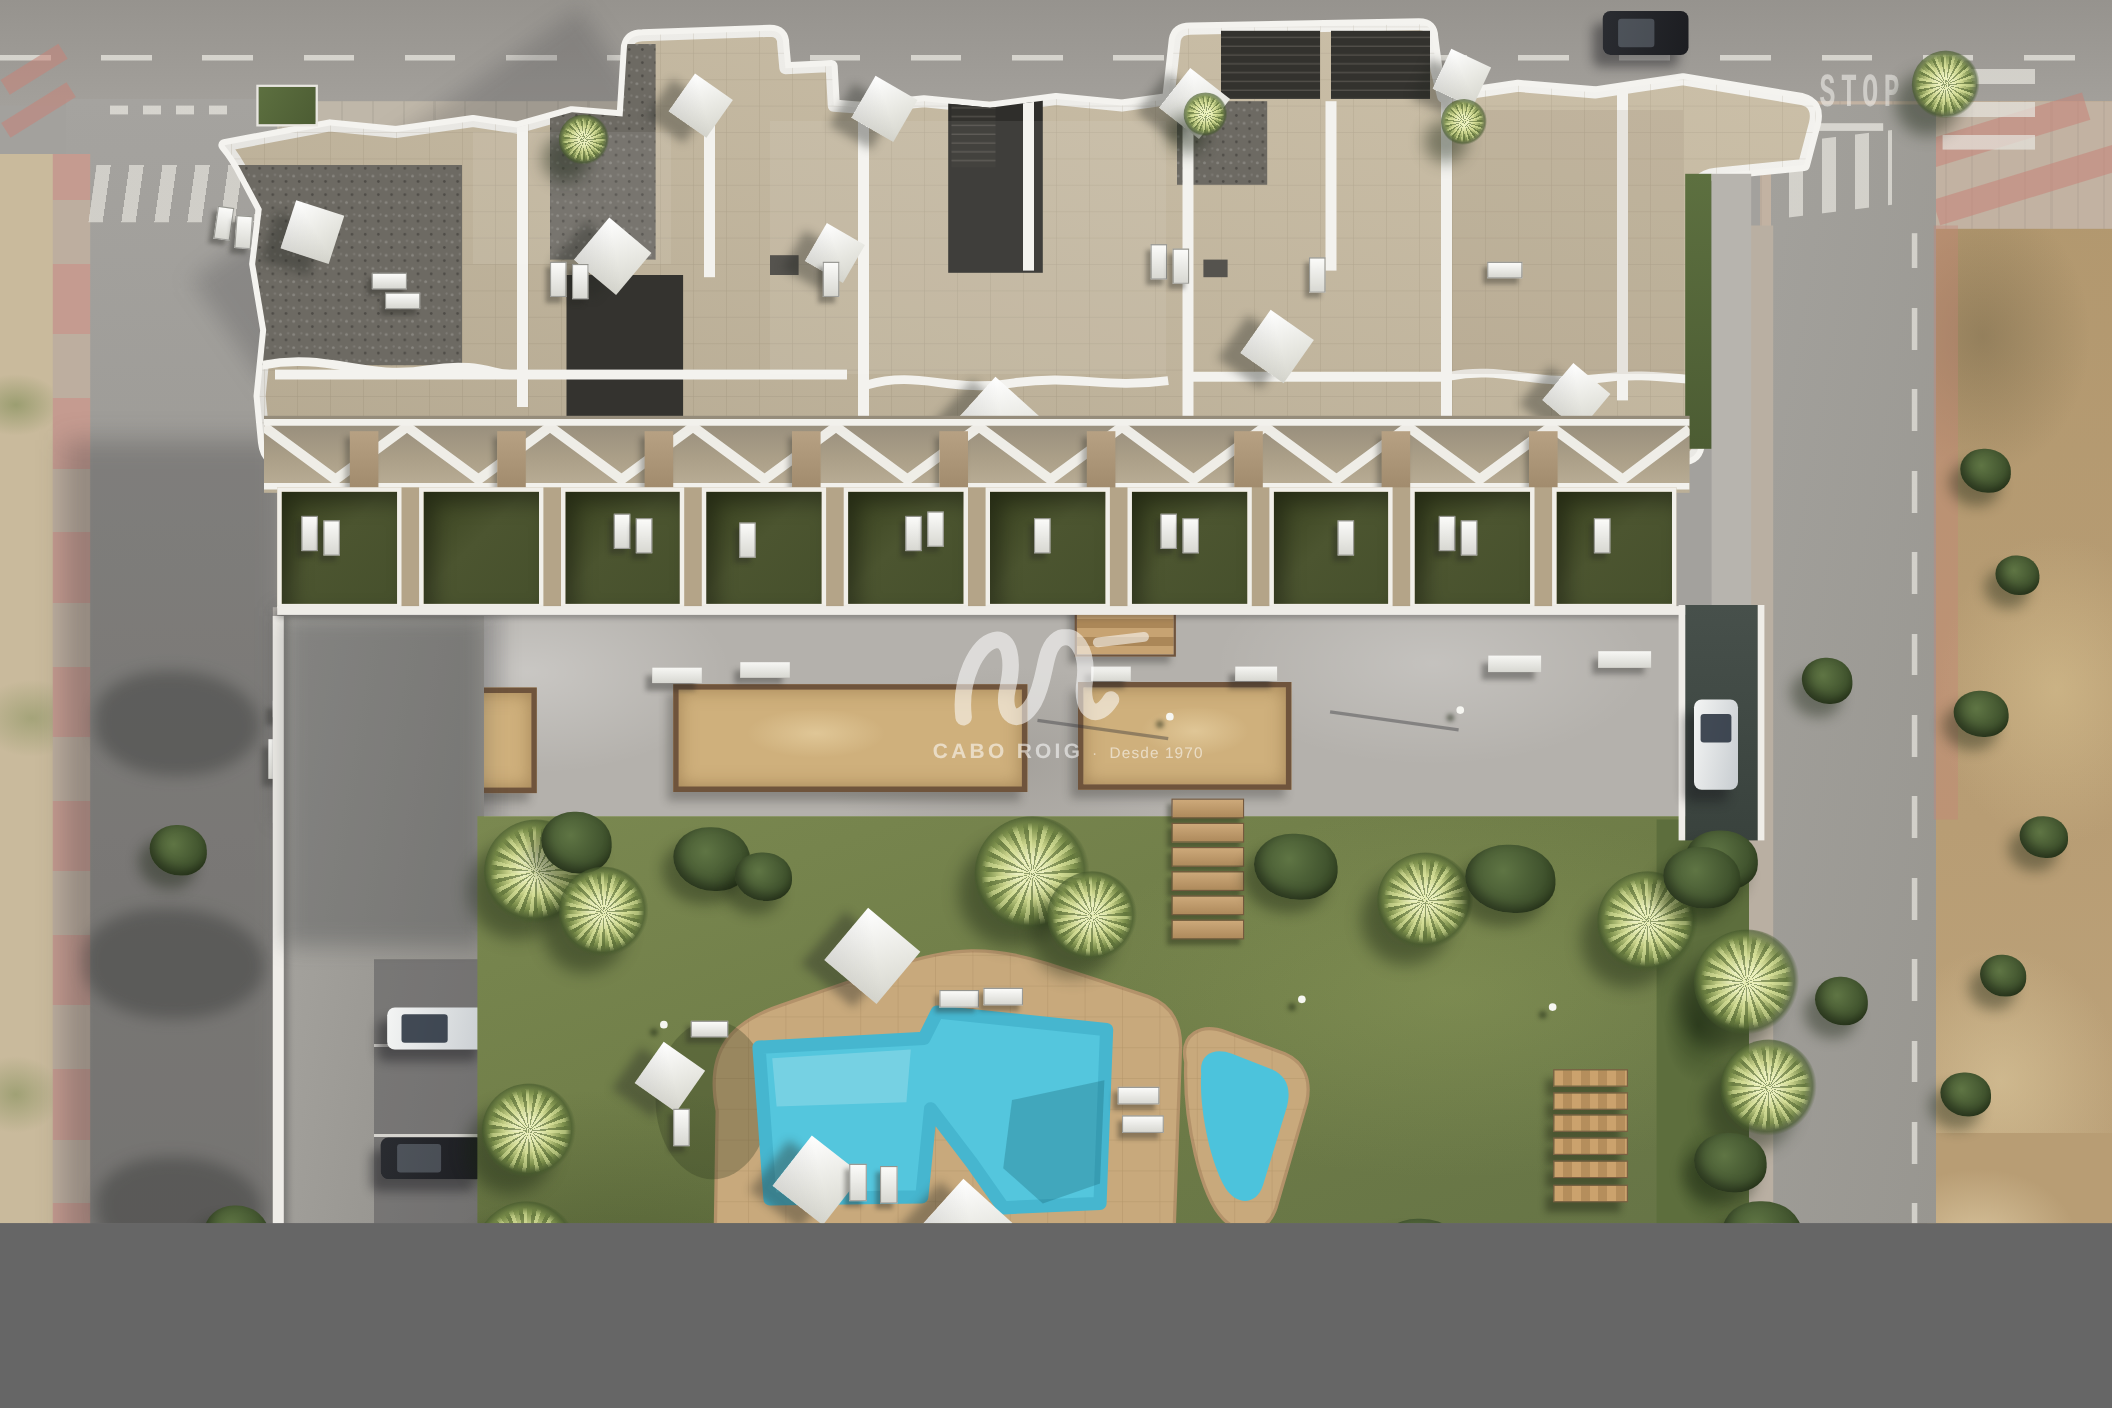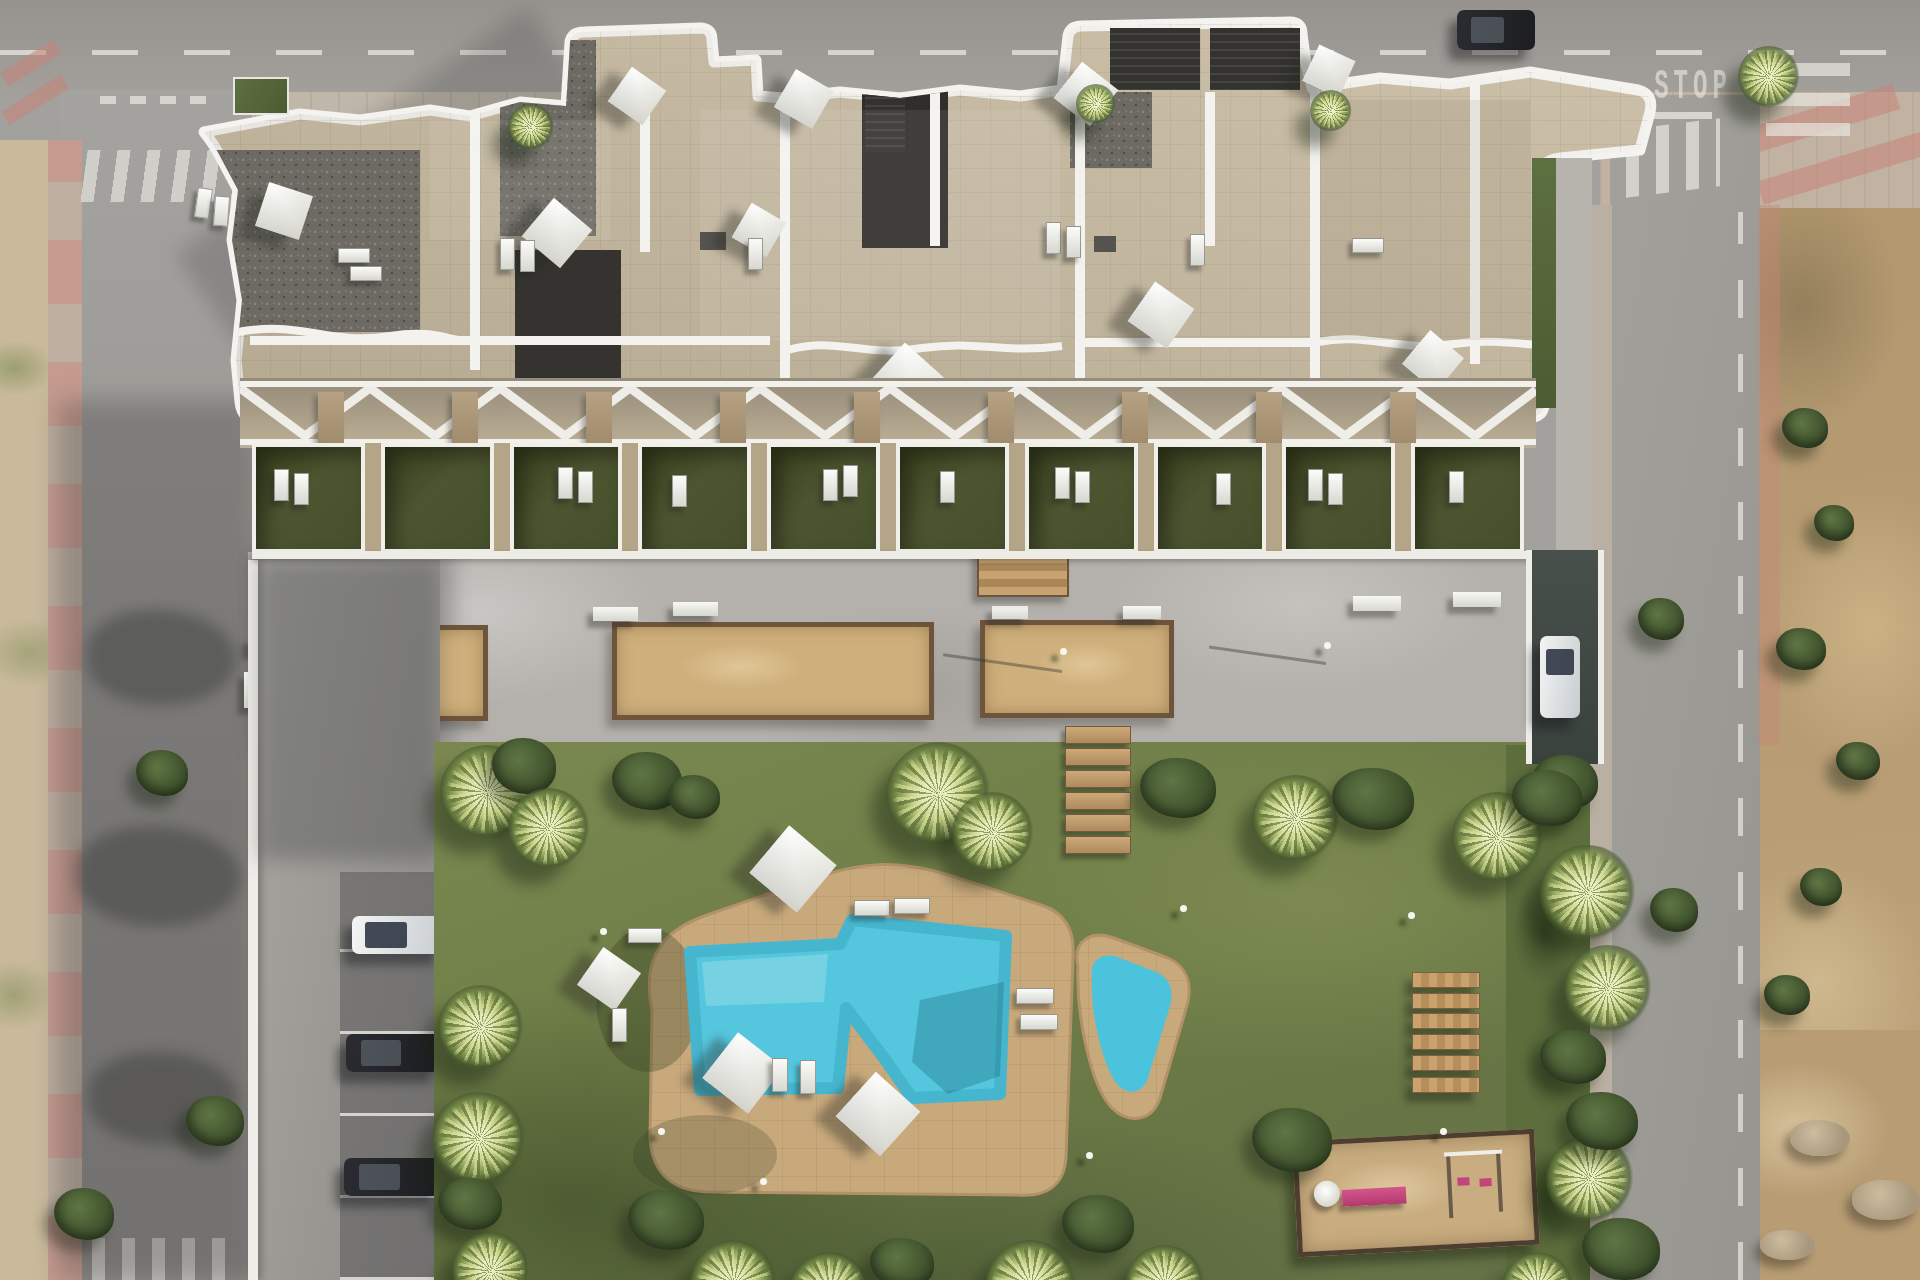--- a/index.html
+++ b/index.html
@@ -1,16 +1,16 @@
 <!DOCTYPE html>
 <html><head>
 <meta charset="utf-8">
 <style>
   html,body{margin:0;padding:0;background:#666;font-family:"Liberation Sans",sans-serif;}
-  .scene{position:relative;width:1920px;height:1280px;overflow:hidden;background:#a3a19d;}
+  .scene{position:relative;width:1920px;height:1112px;overflow:hidden;background:#a3a19d;}
   .a{position:absolute;}
   
   .palm{position:absolute;border-radius:50%;
     background:radial-gradient(circle at 48% 48%, rgba(240,244,198,.97) 0 16%, rgba(204,214,140,.95) 34%, rgba(128,148,78,.9) 52%, rgba(72,92,46,.65) 64%, rgba(0,0,0,0) 70%);
     filter:drop-shadow(-16px 18px 7px rgba(25,35,18,.45));}
   .palm::before{content:"";position:absolute;inset:4%;border-radius:50%;
     background:repeating-conic-gradient(rgba(0,0,0,0) 0 7deg, rgba(85,105,52,.6) 7deg 13deg, rgba(222,231,160,.55) 13deg 19deg);
     -webkit-mask:radial-gradient(circle,#000 0 58%,rgba(0,0,0,0) 68%);mask:radial-gradient(circle,#000 0 58%,rgba(0,0,0,0) 68%);}
   .shrub{position:absolute;border-radius:48% 52% 44% 56%;
     background:radial-gradient(circle at 42% 38%, #5f7544, #42552f 58%, #2f3f1f 86%);
@@ -389,14 +389,25 @@
   <div class="shrub" style="left:1782px;top:408px;width:46px;height:40px;"></div>
   <div class="shrub" style="left:1814px;top:505px;width:40px;height:36px;"></div>
   <div class="shrub" style="left:1776px;top:628px;width:50px;height:42px;"></div>
   <div class="shrub" style="left:1836px;top:742px;width:44px;height:38px;"></div>
   <div class="shrub" style="left:1800px;top:868px;width:42px;height:38px;"></div>
   <div class="shrub" style="left:1764px;top:975px;width:46px;height:40px;"></div>
   <div class="rock" style="left:1790px;top:1120px;width:60px;height:36px;"></div>
   <div class="rock" style="left:1852px;top:1180px;width:68px;height:40px;"></div>
   <div class="rock" style="left:1760px;top:1230px;width:55px;height:30px;"></div>
 
+  <div class="a" style="left:848px;top:572px;width:250px;height:132px;opacity:.55;color:#ffffff;">
+    <svg width="250" height="96" viewBox="0 0 250 96">
+      <path d="M 28 80 C 24 46 40 14 56 10 C 70 7 74 28 68 54 C 62 80 78 90 92 66 C 104 44 100 18 114 9 C 128 1 142 18 138 48 C 134 76 150 84 162 64" fill="none" stroke="#ffffff" stroke-width="15" stroke-linecap="round"></path>
+      <path d="M 150 12 L 192 7" fill="none" stroke="#ffffff" stroke-width="9" stroke-linecap="round"></path>
+    </svg>
+    <div style="white-space:nowrap;font-weight:700;font-size:19px;letter-spacing:3px;">
+      <span>CABO ROIG</span>
+      <span style="font-weight:400;font-size:13px;">·</span>
+      <span style="font-weight:400;font-size:14px;letter-spacing:1px;">Desde 1970</span>
+    </div>
+  </div>
 
 </div>
 
 </body></html>

